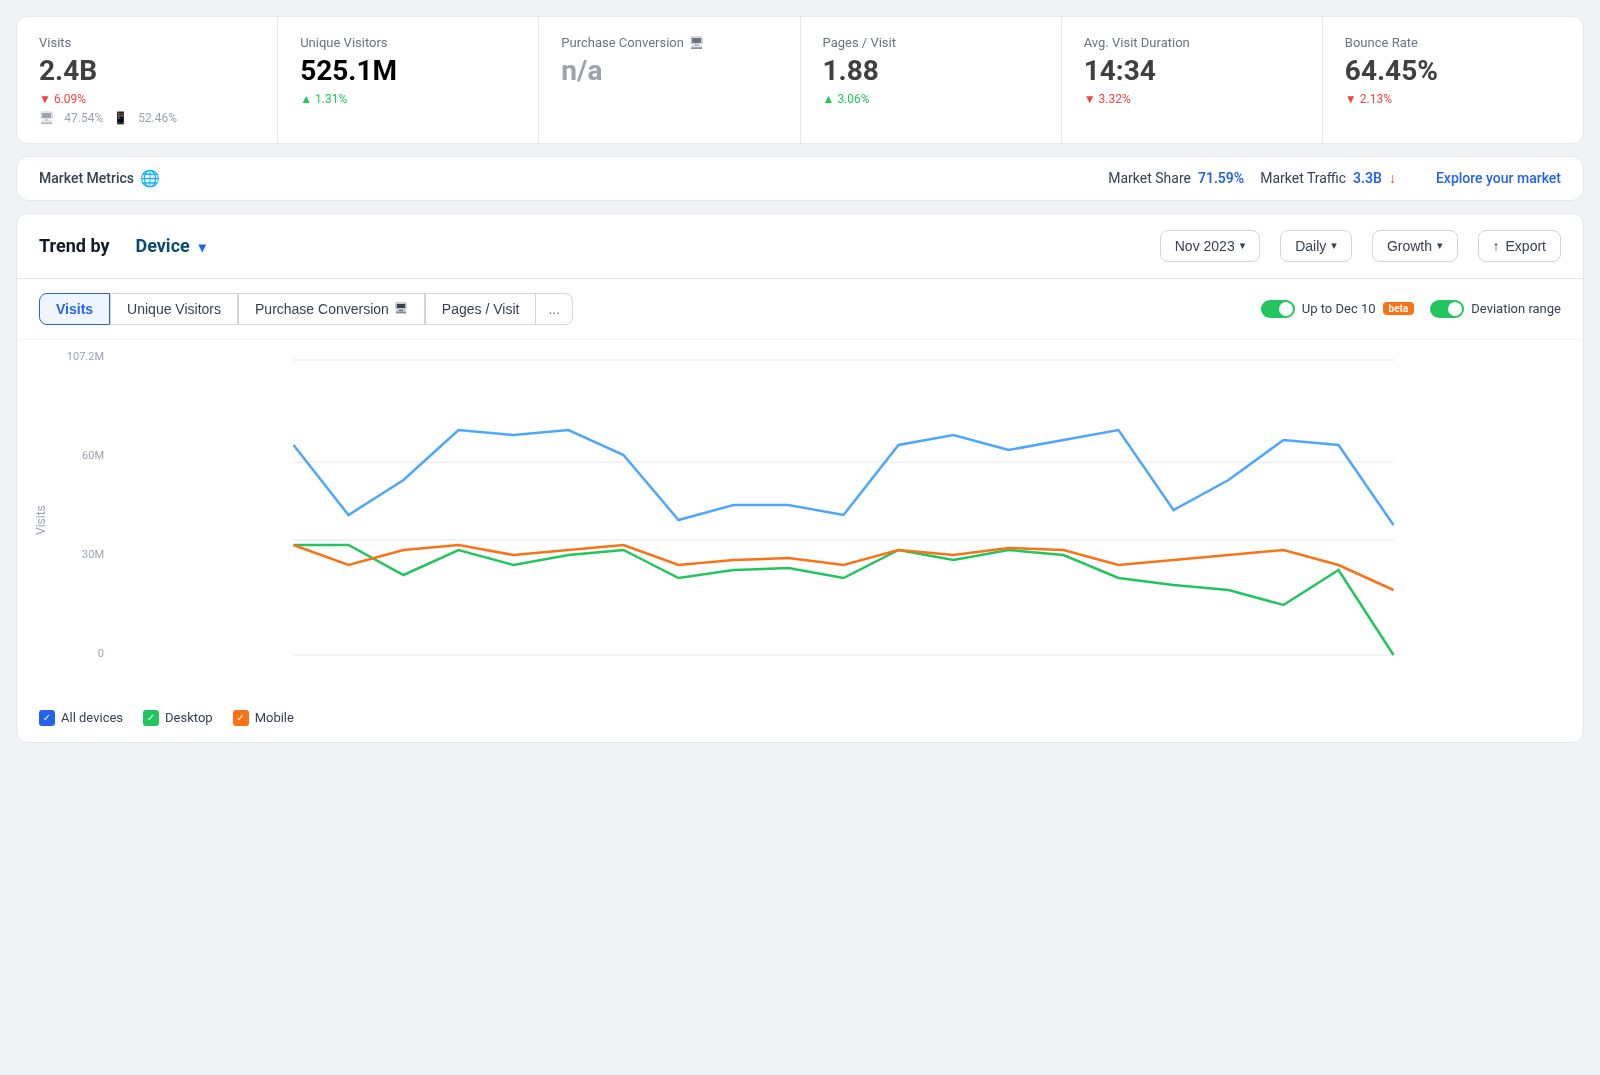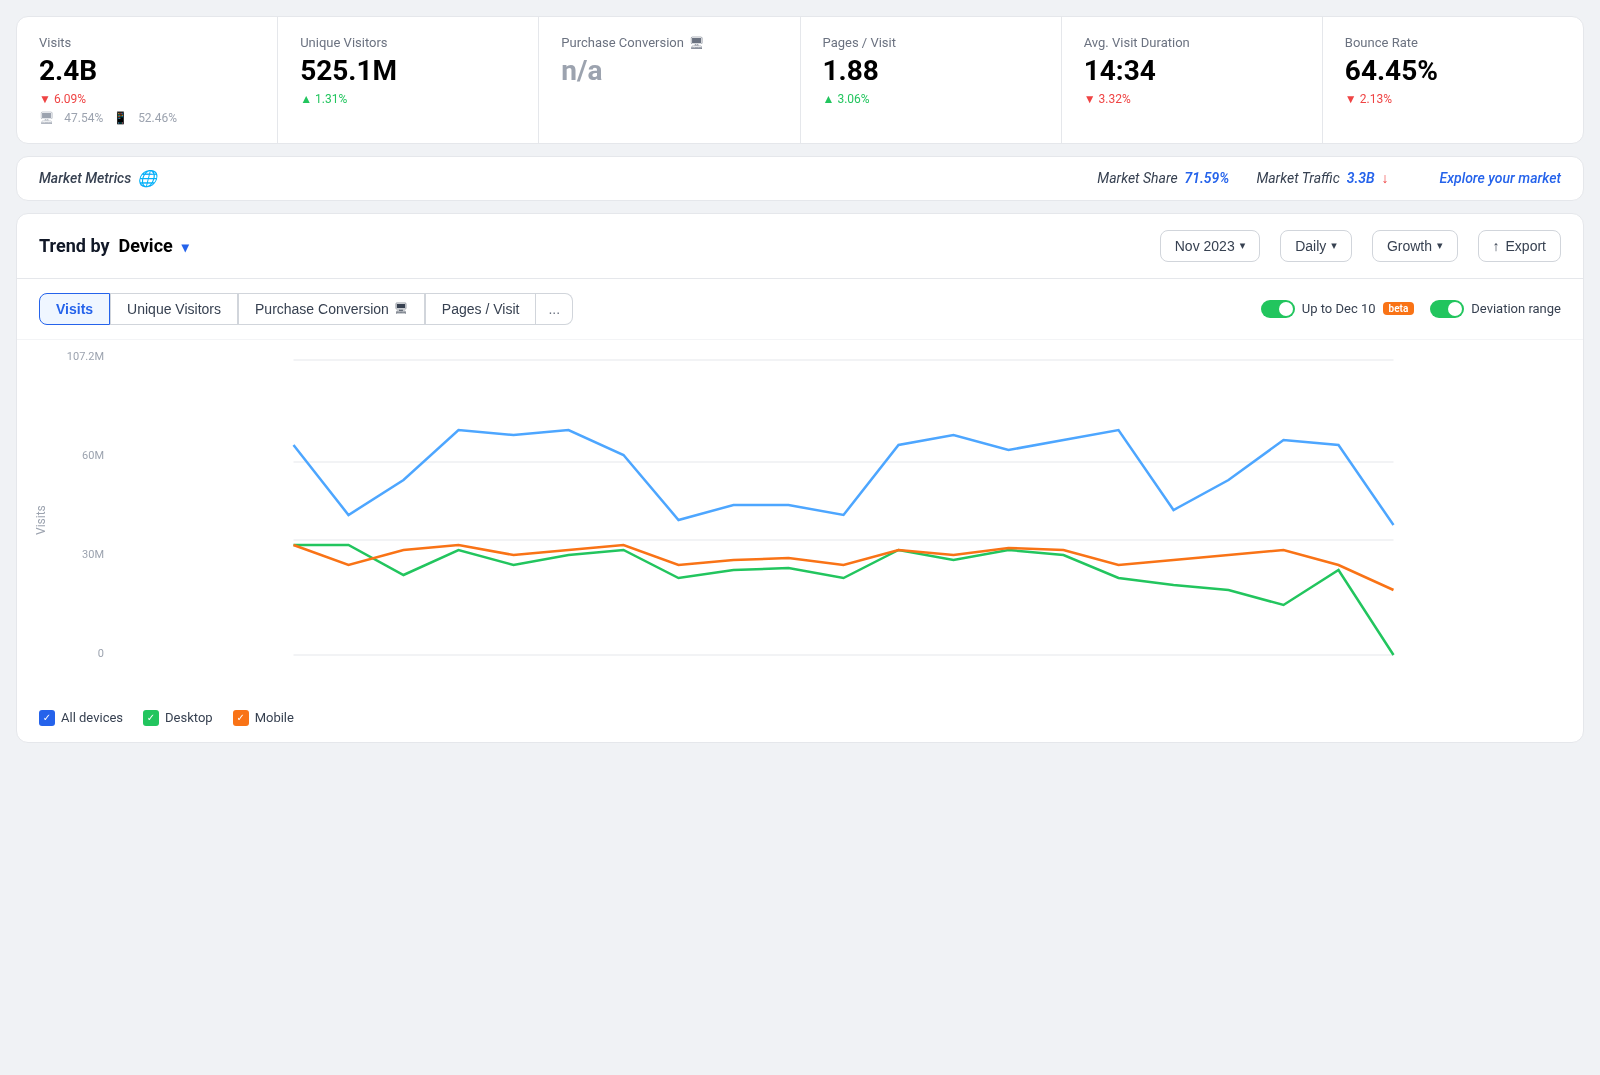--- a/index.html
+++ b/index.html
@@ -30,21 +30,21 @@
       font-size: 13px;
       color: #6b7280;
       margin-bottom: 6px;
       display: flex;
       align-items: center;
       gap: 5px;
     }
     .metric-value {
       font-size: 28px;
       font-weight: 700;
-      color: #000000;
+      color: #404040;
       line-height: 1.1;
     }
     .metric-value.blue { color: #000000; }
     .metric-value.gray { color: #9ca3af; }
     .metric-change {
       font-size: 12px;
       margin-top: 5px;
       display: flex;
       align-items: center;
       gap: 3px;
@@ -57,22 +57,21 @@
       margin-top: 5px;
       display: flex;
       gap: 10px;
       align-items: center;
     }
     
     .market-bar {
       display: flex;
       align-items: center;
       padding: 12px 22px;
-      gap: 27px;
-      font-style: italic;
+      gap: 16px;
     }
     .market-label {
       font-size: 14px;
       color: #374151;
       font-weight: 500;
       display: flex;
       align-items: center;
       gap: 6px;
     }
     .market-spacer { flex: 1; }
@@ -96,22 +95,23 @@
       align-items: center;
       padding: 16px 22px;
       border-bottom: 1px solid #e5e7eb;
     }
     .trend-title {
       font-size: 18px;
       font-weight: 700;
       color: #111827;
     }
     .trend-title .device-link {
-      color: #000000;
-      cursor: pointer;
+      color: #0c4a6e;
+      cursor: pointer;
+      margin-left: 17px;
     }
     .trend-controls {
       margin-left: auto;
       display: flex;
       gap: 20px;
       align-items: center;
     }
     .dropdown-btn {
       display: flex;
       align-items: center;

